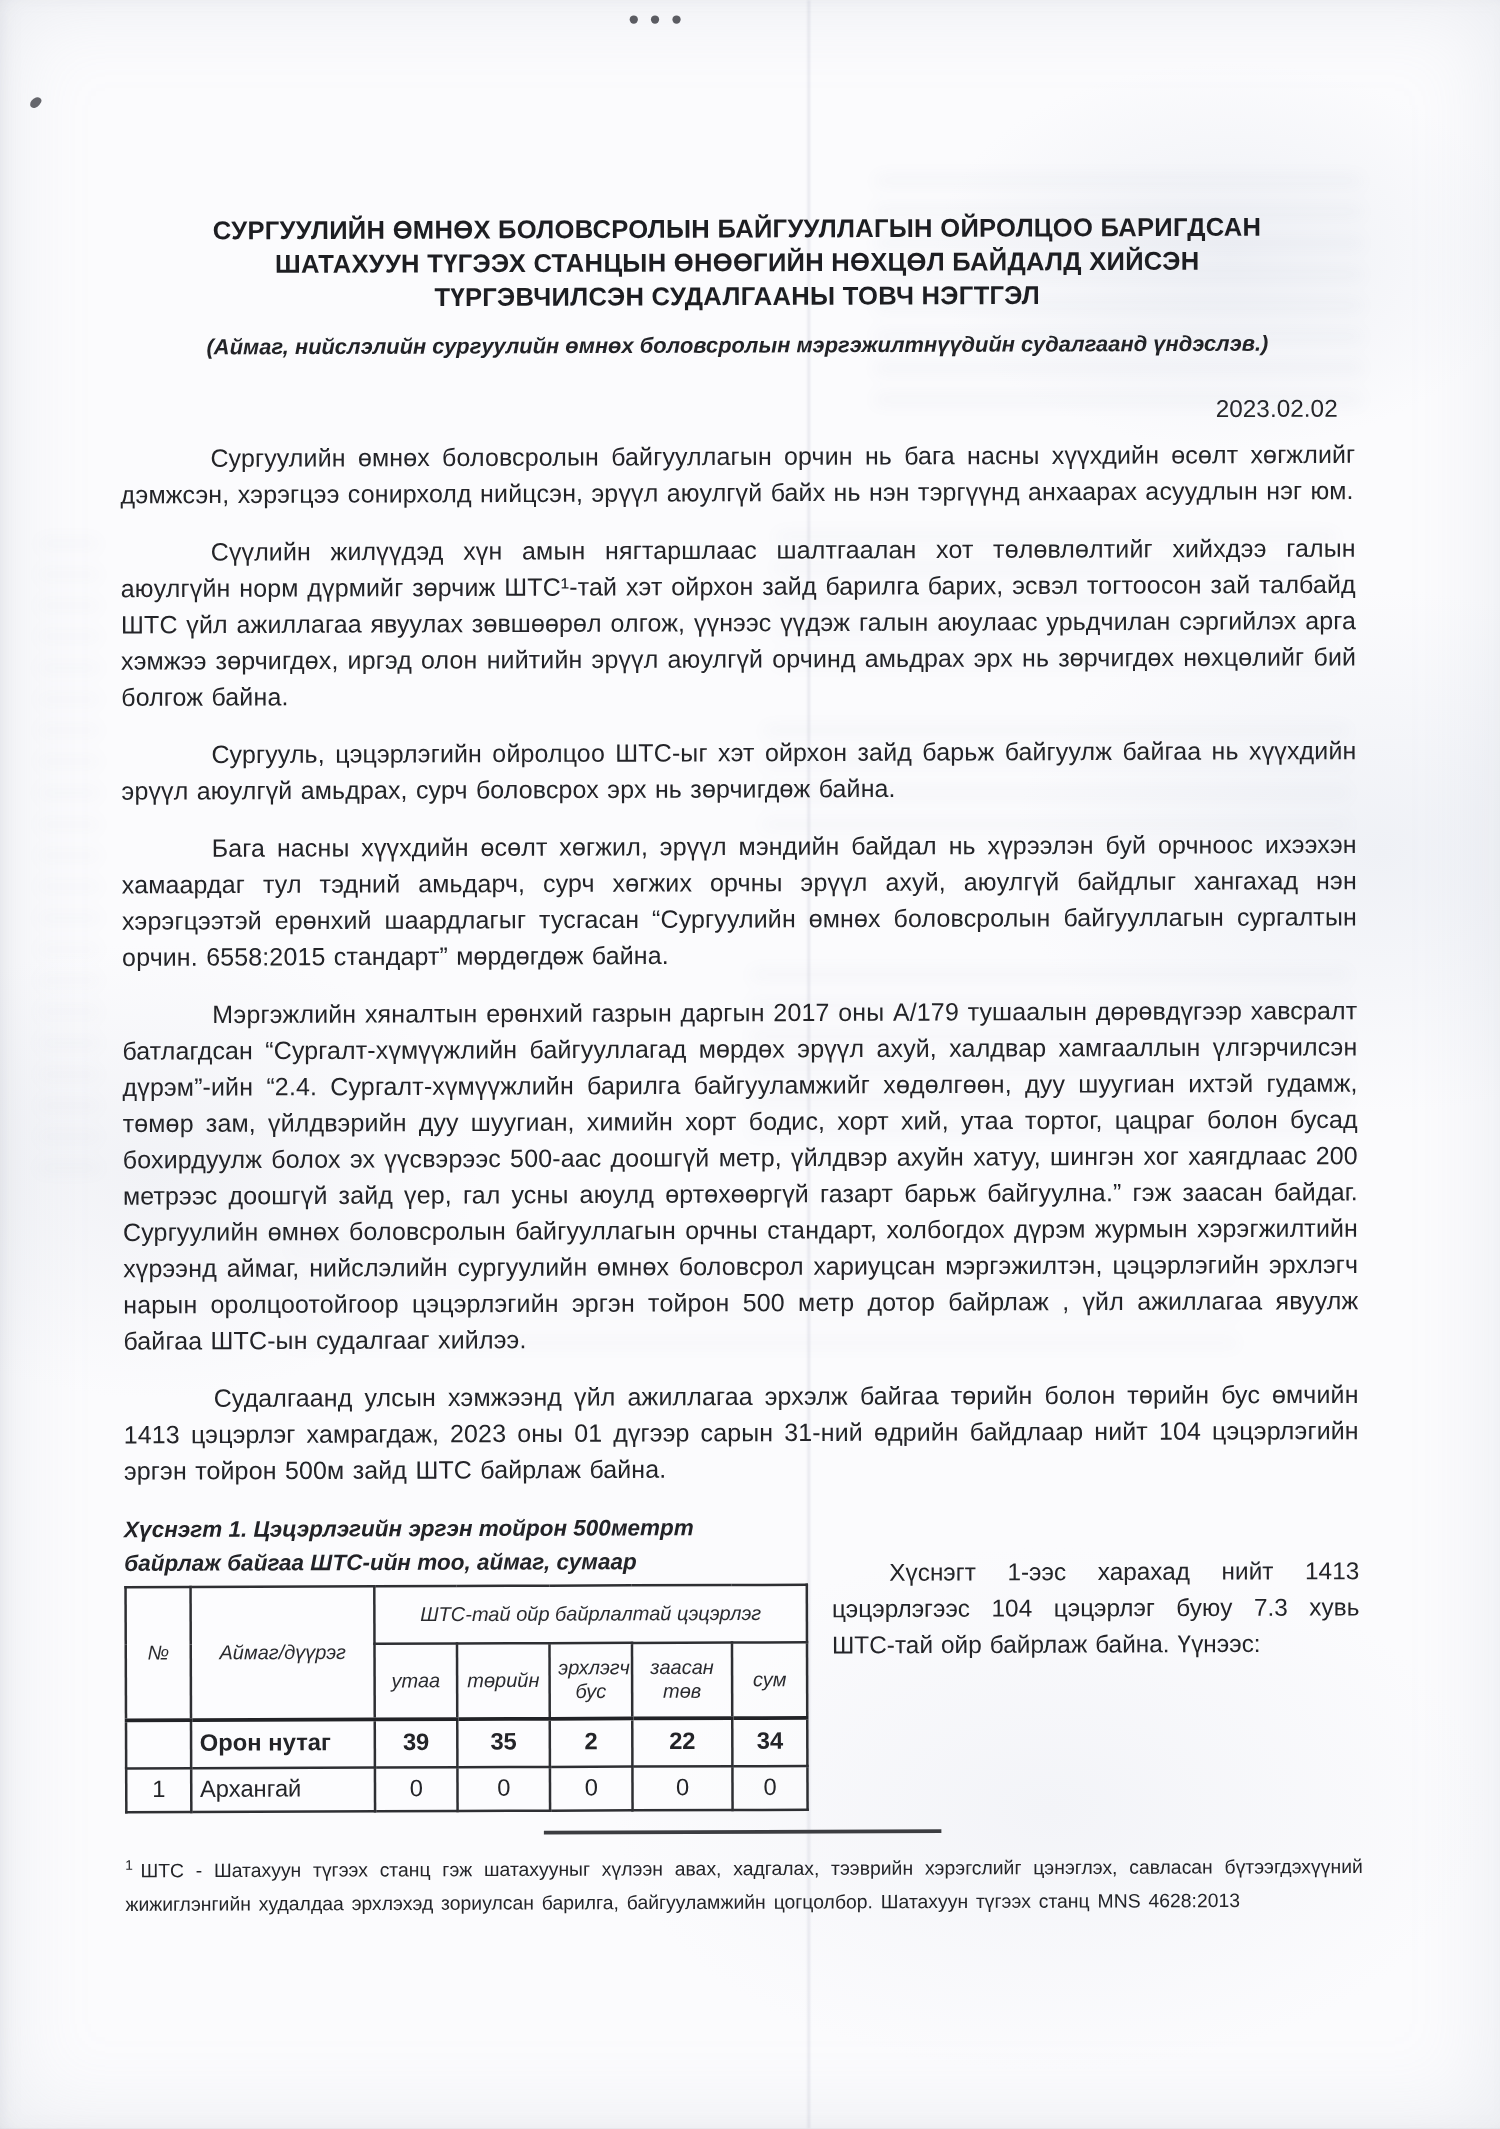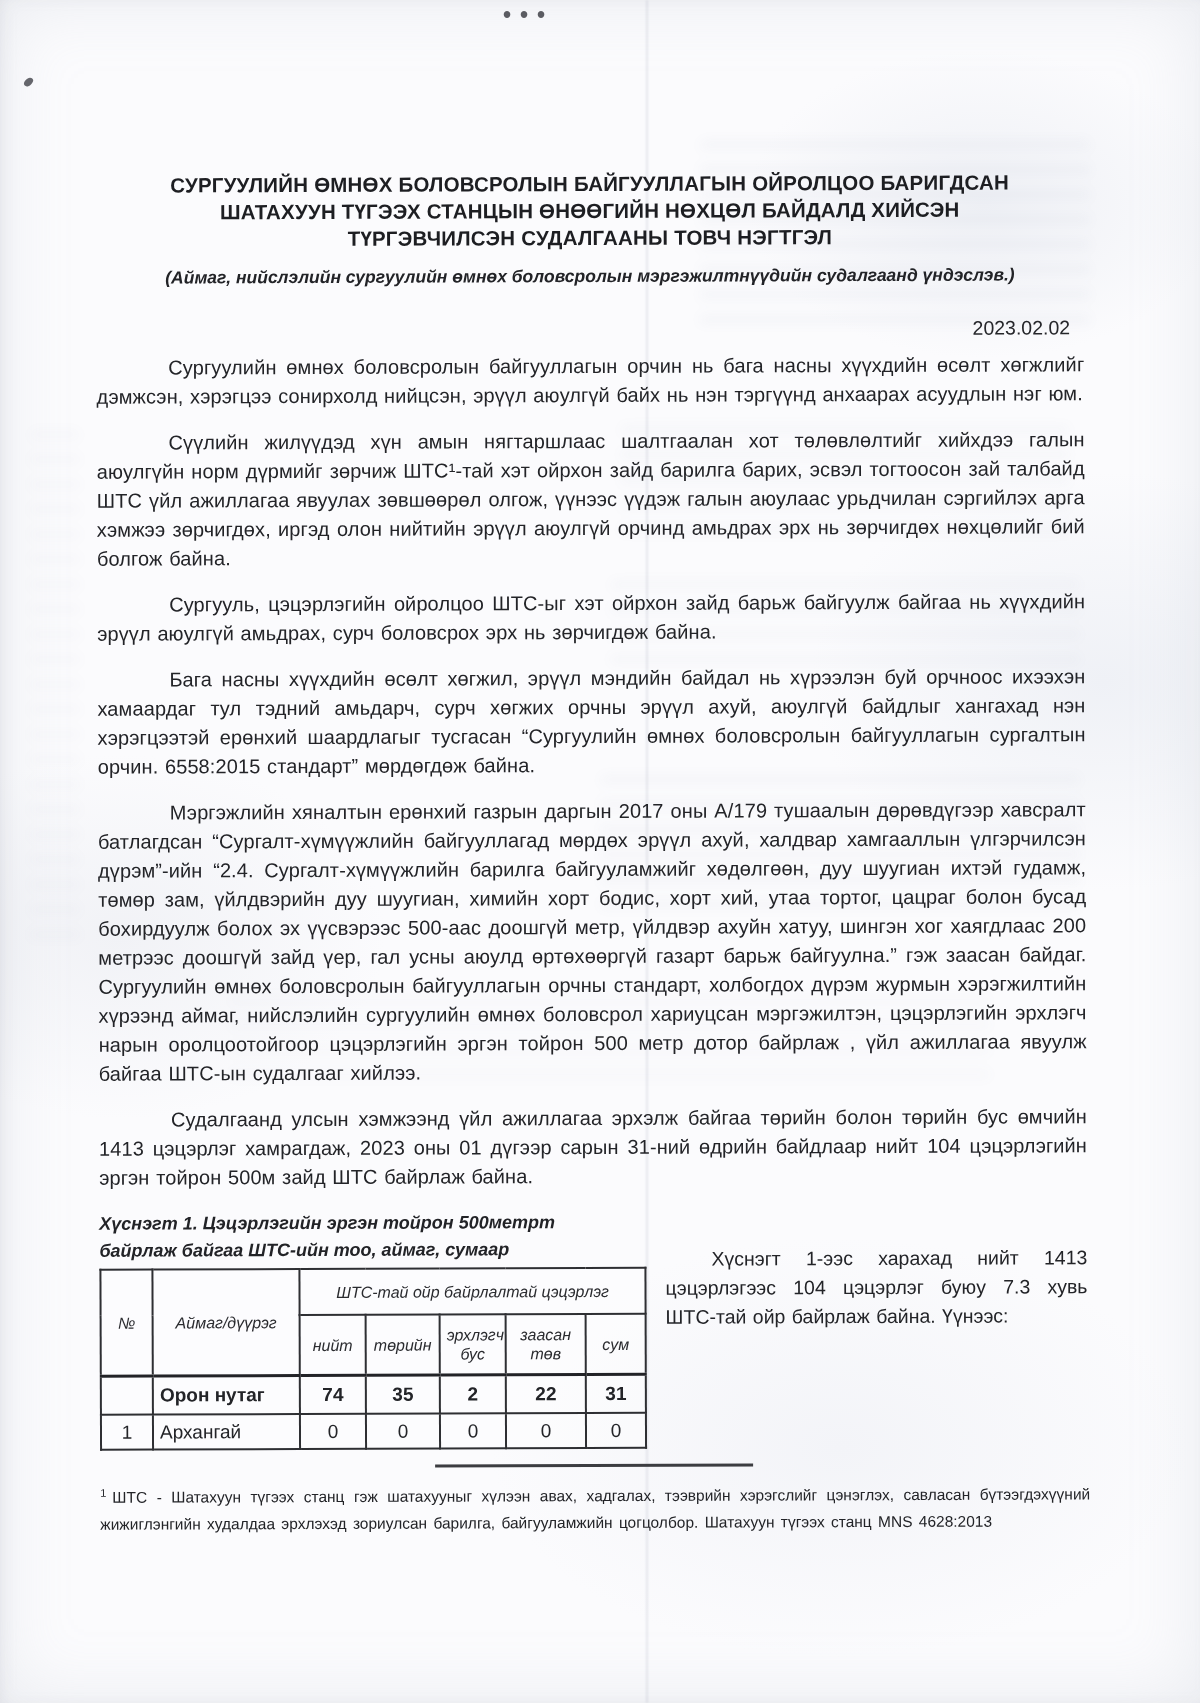--- a/index.html
+++ b/index.html
@@ -165,34 +165,34 @@
               <col class="w-tov">
               <col class="w-sum">
           </colgroup>
           <tbody>
           <tr>
             <th rowspan="2">№</th>
             <th rowspan="2">Аймаг/дүүрэг</th>
             <th colspan="5" class="group-h">ШТС-тай ойр байрлалтай цэцэрлэг</th>
           </tr>
           <tr class="subrow">
-            <th>нийт</th>
+            <th>утаа</th>
             <th>төрийн</th>
             <th>эрхлэгч бус</th>
             <th>заасан төв</th>
             <th>сум</th>
           </tr>
           <tr class="sumrow">
             <td class="c-no"></td>
             <td class="c-region">Орон нутаг</td>
-            <td class="c-v">74</td>
+            <td class="c-v">39</td>
             <td class="c-v">35</td>
             <td class="c-v">2</td>
             <td class="c-v">22</td>
-            <td class="c-v">31</td>
+            <td class="c-v">34</td>
           </tr>
           <tr class="datarow">
             <td class="c-no">1</td>
             <td class="c-region">Архангай</td>
             <td class="c-v">0</td>
             <td class="c-v">0</td>
             <td class="c-v">0</td>
             <td class="c-v">0</td>
             <td class="c-v">0</td>
           </tr>

